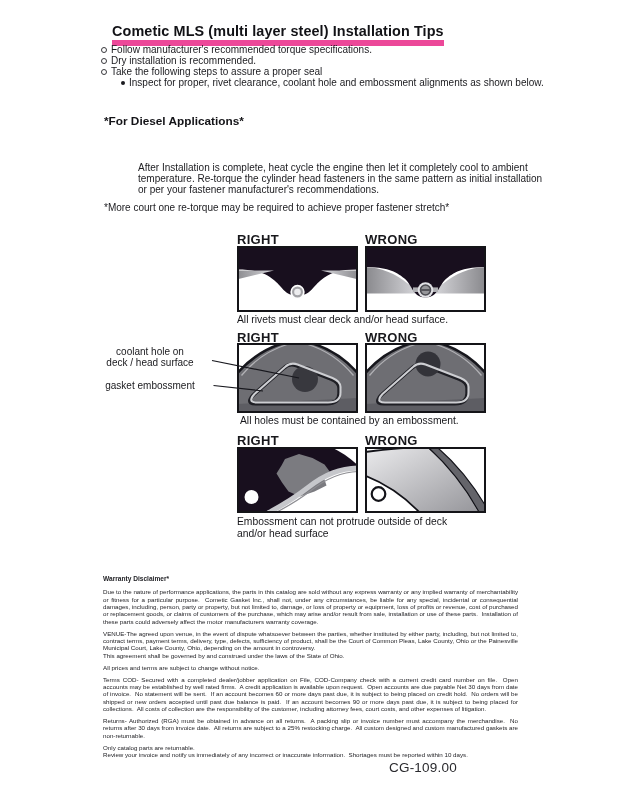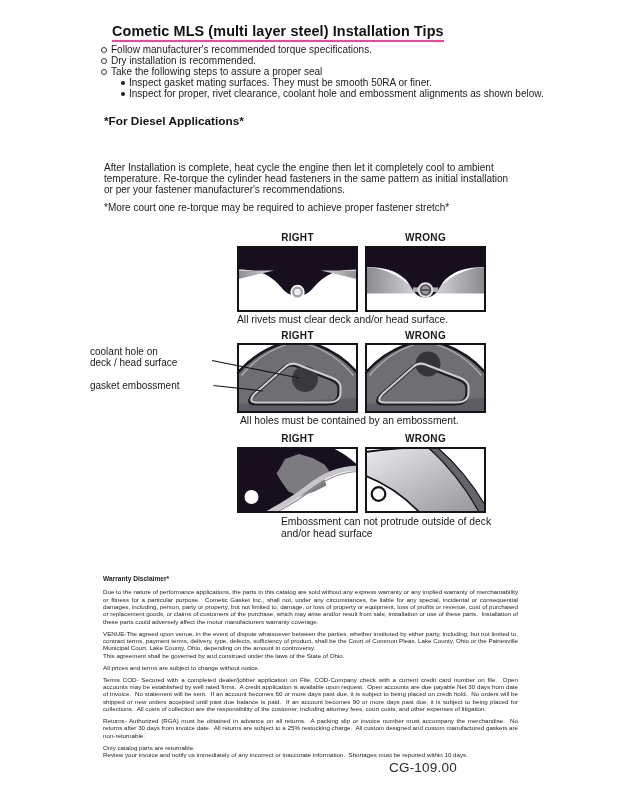--- a/index.html
+++ b/index.html
@@ -3,37 +3,37 @@
 <meta charset="utf-8">
 <style>
   html,body{margin:0;padding:0;background:#fff;}
   .page{position:relative;width:618px;height:800px;background:#ffffff;overflow:hidden;
         font-family:"Liberation Sans","DejaVu Sans",sans-serif;color:#1b1b1f;}
   .abs{position:absolute;}
   .ml{white-space:pre-line;}
   .pw{white-space:pre-wrap;}
 
   .title{left:112px;top:23px;font-size:14.4px;font-weight:bold;color:#121216;
-         border-bottom:2px solid #ec4899;padding-bottom:1px;letter-spacing:.1px;}
+         border-bottom:6px solid #ec4899;padding-bottom:1px;letter-spacing:.1px;}
 
   .tips{left:101px;top:44px;font-size:10px;line-height:11.1px;width:470px;}
   .tip-row{display:flex;align-items:flex-start;text-align:right;}
   .tip-row.sub{margin-left:20px;}
   .ob{width:4px;height:4px;border:1px solid #3a3a3e;border-radius:50%;margin:3px 4px 0 0;flex:none;}
   .fb{width:4px;height:4px;background:#1b1b1f;border-radius:50%;margin:3.5px 4px 0 0;flex:none;}
 
   .diesel-head{left:104px;top:114px;font-size:11.8px;font-weight:bold;color:#131317;text-align:right;}
   .body-par{left:104px;top:0;font-size:10px;line-height:10.9px;width:440px;}
   .p-oil{top:133px;}
-  .p-retorque{top:163px;}
+  .p-retorque{top:163px;margin-left:34px;}
   .p-note{top:203px;}
 
-  .dg-head{width:121px;text-align:center;font-size:10px;font-weight:bold;color:#18181c;letter-spacing:.3px;}
+  .dg-head{width:121px;font-size:13px;font-weight:bold;color:#18181c;letter-spacing:.3px;}
   .cap{font-size:10.3px;font-weight:normal;line-height:11.5px;color:#17171b;}
-  .dg-label{width:120px;text-align:left;font-size:10px;line-height:11.2px;color:#19191d;}
+  .dg-label{width:120px;text-align:center;font-size:10px;line-height:11.2px;color:#19191d;}
   .box svg{display:block;}
   .overlay{position:absolute;left:0;top:0;pointer-events:none;}
 
   .disclaimer{left:103px;top:575px;width:415px;font-size:6.2px;line-height:7.35px;color:#232327;}
   .disclaimer h2{font-size:6.6px;font-weight:bold;margin:0 0 6px 0;}
   .disclaimer p{margin:0 0 4.6px 0;text-align:justify;}
   .pagenum{left:389px;top:760px;font-size:13.5px;color:#2a2a2e;letter-spacing:.2px;}
 </style>
 </head>
 <body>
@@ -47,24 +47,20 @@
         <span class="ob"></span>
         <span>Follow manufacturer's recommended torque specifications.</span>
       </div>
     <div class="tip-row">
         <span class="ob"></span>
         <span>Dry installation is recommended.</span>
       </div>
     <div class="tip-row">
         <span class="ob"></span>
         <span>Take the following steps to assure a proper seal</span>
-      </div>
-    <div class="tip-row sub">
-        <span class="fb"></span>
-        <span>Inspect gasket mating surfaces.  They must be smooth 50RA or finer.</span>
       </div>
     <div class="tip-row sub">
         <span class="fb"></span>
         <span>Inspect for proper, rivet clearance, coolant hole and embossment alignments as shown below.</span>
       </div>
   </div>
 
   <div class="abs diesel-head">*For Diesel Applications*</div>
   <div class="abs body-par p-retorque ml">After Installation is complete, heat cycle the engine then let it completely cool to ambient
 temperature. Re-torque the cylinder head fasteners in the same pattern as initial installation
@@ -189,21 +185,21 @@
           </linearGradient>
       </defs>
       <rect width="121" height="66" fill="#ffffff"></rect>
       <path d="M0 5 C26 1.5 48 0 63 0 C82 16 100 38 113 62 Q115.5 65 114 66 L55 66 C41.5 51.5 21.5 37 0 28.5 Z" fill="url(#gband)" stroke="#121218" stroke-width="1.8"></path>
       <path d="M63 0 L72 0 C90.5 16 108 37.5 121 59.5 L121 66 L114.5 66 C102 42.5 83 18.5 63 0 Z" fill="#64646a" stroke="#121218" stroke-width="1.1"></path>
       <circle cx="13.5" cy="47" r="6.8" fill="#ffffff" stroke="#131319" stroke-width="2.2"></circle>
       <rect x="1" y="1" width="119" height="64" fill="none" stroke="#141418" stroke-width="2"></rect>
     </svg>
   </div>
 
-  <div class="abs cap ml" style="left:237px;top:516px;margin-left:44px;">Embossment can not protrude outside of deck
+  <div class="abs cap ml" style="left:237px;top:516px;">Embossment can not protrude outside of deck
 and/or head surface</div>
 
   <svg class="overlay" width="618" height="800">
     <line x1="212" y1="360.5" x2="299" y2="378" stroke="#17171d" stroke-width="1.2"></line>
     <line x1="213.5" y1="385.5" x2="263" y2="391" stroke="#17171d" stroke-width="1.2"></line>
   </svg>
 
   <div class="abs disclaimer">
     <h2>Warranty Disclaimer*</h2>
     <p class="pw">Due to the nature of performance applications, the parts in this catalog are sold without any express warranty or any implied warranty of merchantability or fitness for a particular purpose.  Cometic Gasket Inc., shall not, under any circumstances, be liable for any special, incidental or consequential damages, including, person, party or property, but not limited to, damage, or loss of property or equipment, loss of profits or revenue, cost of purchased or replacement goods, or claims of customers of the purchase, which may arise and/or result from sale, installation or use of these parts.  Installation of these parts could adversely affect the motor manufacturers warranty coverage.</p>

